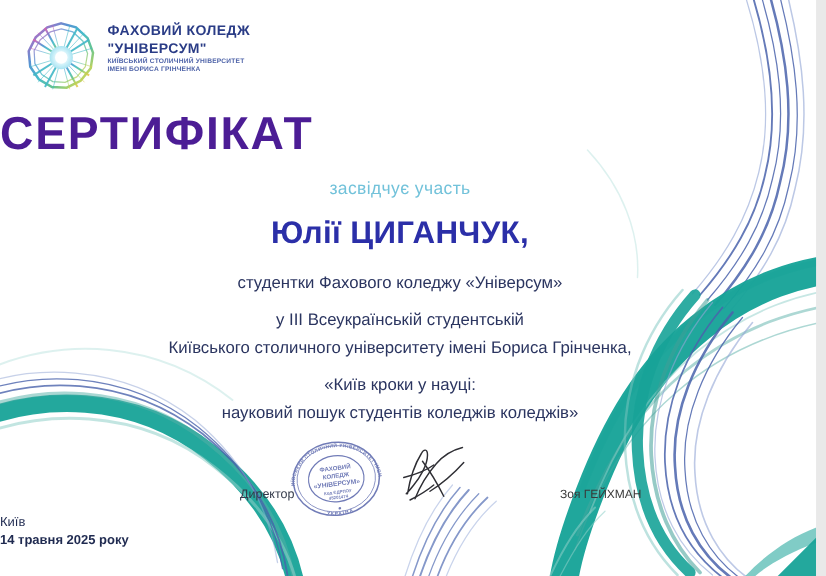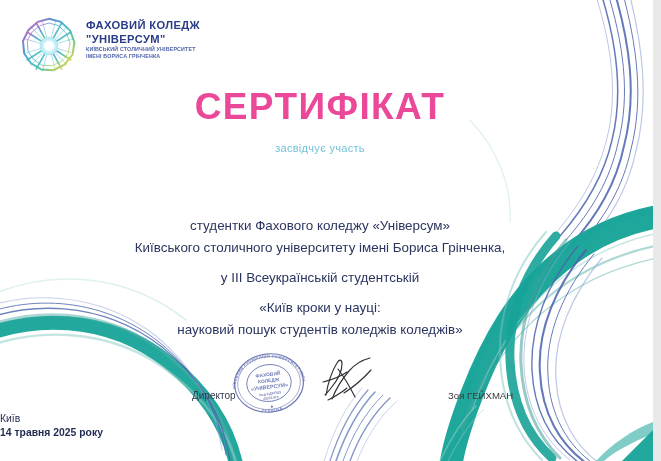--- a/index.html
+++ b/index.html
@@ -77,33 +77,32 @@
     line-height: 7px;
     white-space: nowrap;
   }
 
   
   #title {
     position: absolute;
     left: 0;
     top: 86px;
     width: 640px;
-    text-align: center;
     font-size: 37px;
     font-weight: bold;
     letter-spacing: 1.4px;
-    color: #ec4899;
+    color: #4c1d95;
   }
   #subtitle {
     position: absolute;
     left: 0;
     top: 142px;
     width: 640px;
     text-align: center;
-    font-size: 11px;
+    font-size: 14px;
     color: #72c2da;
     letter-spacing: 0.3px;
   }
   #recipient {
     position: absolute;
     left: 0;
     top: 172px;
     width: 640px;
     text-align: center;
     font-size: 25px;
@@ -346,25 +345,26 @@
       <div id="logo-text">
         <div class="logo-line1">ФАХОВИЙ КОЛЕДЖ</div>
         <div class="logo-line2">"УНІВЕРСУМ"</div>
         <div class="logo-sub">КИЇВСЬКИЙ СТОЛИЧНИЙ УНІВЕРСИТЕТ</div>
         <div class="logo-sub">ІМЕНІ БОРИСА ГРІНЧЕНКА</div>
       </div>
     </div>
 
     <div id="title">СЕРТИФІКАТ</div>
     <div id="subtitle">засвідчує участь</div>
+    <div id="recipient">Юлії ЦИГАНЧУК,</div>
 
     <div id="body-lines">
       <div class="body-line">студентки Фахового коледжу «Універсум»</div>
+      <div class="body-line gap-top">у III Всеукраїнській студентській</div>
       <div class="body-line">Київського столичного університету імені Бориса Грінченка,</div>
-      <div class="body-line gap-top">у III Всеукраїнській студентській</div>
       <div class="body-line gap-top">«Київ кроки у науці:</div>
       <div class="body-line">науковий пошук студентів коледжів коледжів»</div>
     </div>
 
     <svg id="seal" viewBox="0 0 120 80" aria-hidden="true">
       <defs>
         <path id="sealArcTop" d="M 16 44 A 44 37 0 0 1 104 44"></path>
         <path id="sealArcBot" d="M 20 44 A 40 34 0 0 0 100 44"></path>
       </defs>
       <g transform="rotate(-7 60 40)">

